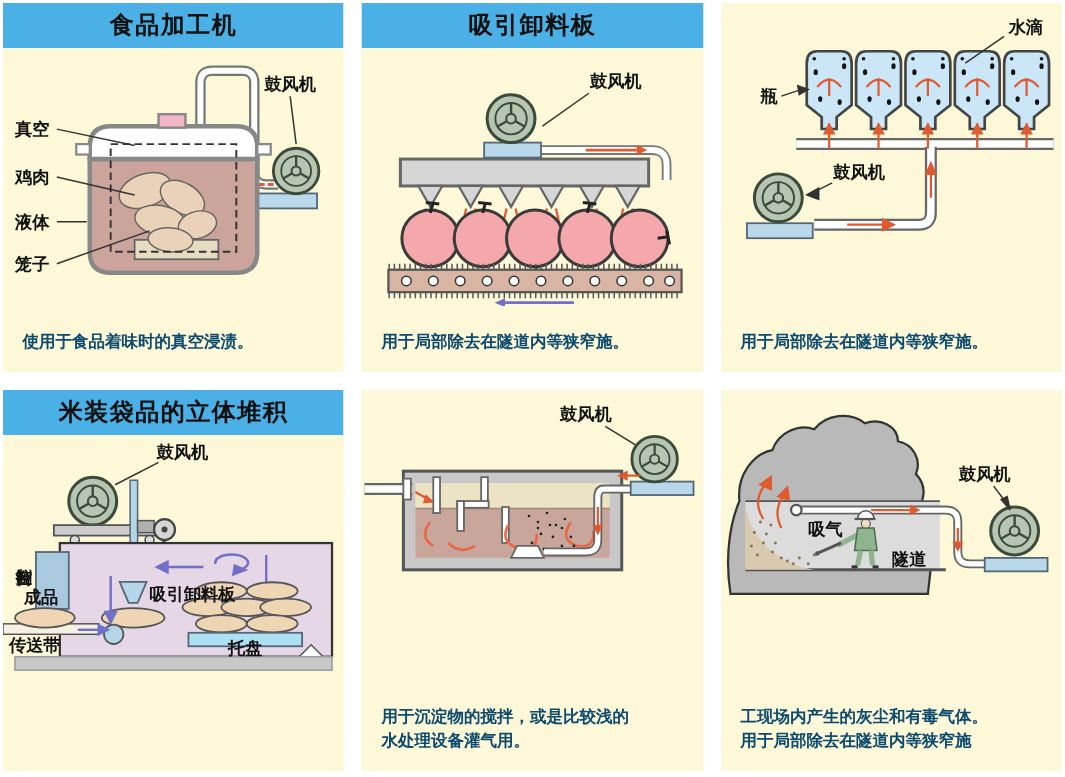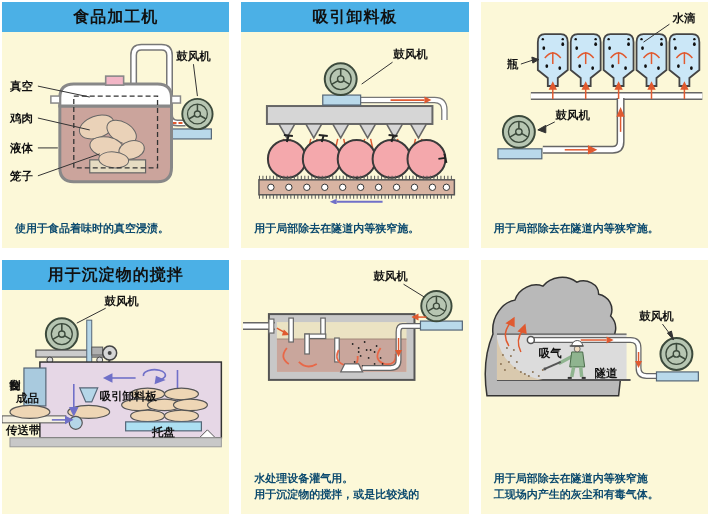--- a/index.html
+++ b/index.html
@@ -279,21 +279,21 @@
         <text x="92" y="117" text-anchor="middle">鼓风机</text>
       </svg>
       <div class="caption">
         <div>用于局部除去在隧道内等狭窄施。</div>
         <div></div>
       </div>
     </div>
   </div>
 
   <div class="panel">
-    <div class="panel-header">用于沉淀物的搅拌</div>
+    <div class="panel-header">米装袋品的立体堆积</div>
     <div class="panel-body">
       <svg class="illus" viewBox="0 0 228 172">
         <line x1="104" y1="18" x2="75" y2="33" stroke="#333" stroke-width="1"></line>
         <use href="#blower" transform="translate(60,44)"></use>
         <rect x="34" y="60" width="78" height="7" fill="#cccccc" stroke="#555" stroke-width="1.2"></rect>
         <circle cx="48" cy="70" r="3" fill="#ddd" stroke="#444" stroke-width="1"></circle>
         <circle cx="98" cy="70" r="3" fill="#ddd" stroke="#444" stroke-width="1"></circle>
         <rect x="85" y="30" width="5" height="70" fill="#b5d6e8" stroke="#556677" stroke-width="1"></rect>
         <rect x="90" y="57" width="11" height="8" fill="#b0b0b0" stroke="#555" stroke-width="1"></rect>
         <circle cx="108" cy="63" r="7" fill="#d6d6d6" stroke="#444" stroke-width="1.5"></circle>
@@ -397,22 +397,22 @@
         <polygon points="104,104 118,104 122,112 100,112" fill="#fff" stroke="#666" stroke-width="1.2"></polygon>
         <g>
           <rect x="180" y="61" width="42" height="9" fill="#b9d9ea" stroke="#556677" stroke-width="1.2"></rect>
           <use href="#blower" transform="translate(196,46) scale(0.95)"></use>
           <line x1="186" y1="57" x2="172" y2="57" stroke="#e05a30" stroke-width="1.5"></line>
           <polygon points="178,53.5 171,57 178,60.5" fill="#e05a30"></polygon>
         </g>
         <text x="150" y="20" text-anchor="middle">鼓风机</text>
       </svg>
       <div class="caption">
+        <div>用于沉淀物的搅拌，或是比较浅的</div>
         <div>水处理设备灌气用。</div>
-        <div>用于沉淀物的搅拌，或是比较浅的</div>
       </div>
     </div>
   </div>
 
   <div class="panel">
     <div class="panel-body">
       <svg class="illus" viewBox="0 0 228 172">
         <path d="M6 136 C2 110 6 88 12 74 C10 56 22 42 34 40 C38 28 52 22 62 26 C70 16 86 14 96 22 C106 18 118 24 118 34 C128 36 134 46 130 56 C138 64 136 76 128 82 L134 100 L140 118 L138 136 Z" fill="#b9b9b9" stroke="#333" stroke-width="1.5"></path>
         <polygon points="16,74 146,74 146,120 16,120" fill="#dcdcdc"></polygon>
         <line x1="16" y1="74" x2="146" y2="74" stroke="#555" stroke-width="1.2"></line>
@@ -469,19 +469,19 @@
         </g>
         <g stroke="#333" stroke-width="1" fill="#333">
           <line x1="182" y1="64" x2="191" y2="76"></line>
             <polygon points="187,73 193,80 191,71"></polygon>
         </g>
         <text x="176" y="60" text-anchor="middle">鼓风机</text>
         <text x="58" y="97">吸气</text>
         <text x="114" y="117">隧道</text>
       </svg>
       <div class="caption">
+        <div>工现场内产生的灰尘和有毒气体。</div>
         <div>用于局部除去在隧道内等狭窄施</div>
-        <div>工现场内产生的灰尘和有毒气体。</div>
       </div>
     </div>
   </div>
 
 </div>
 
 </body></html>

